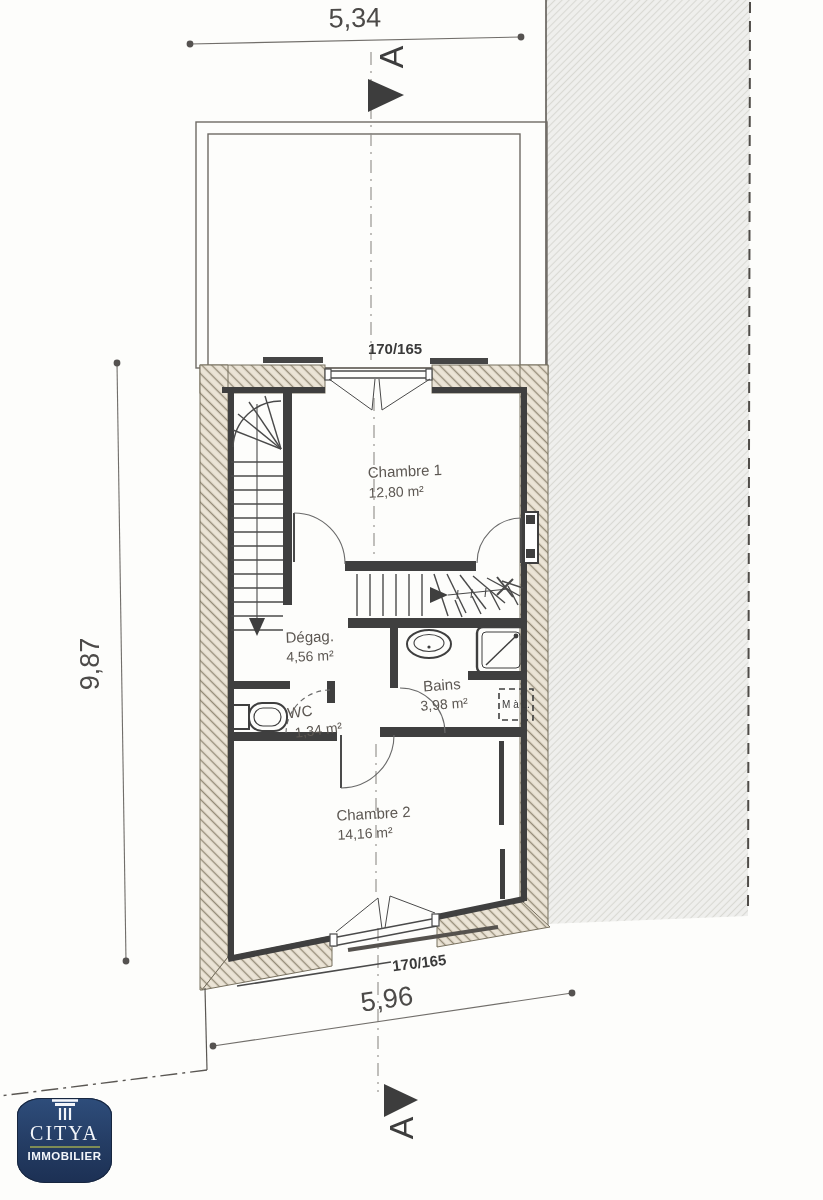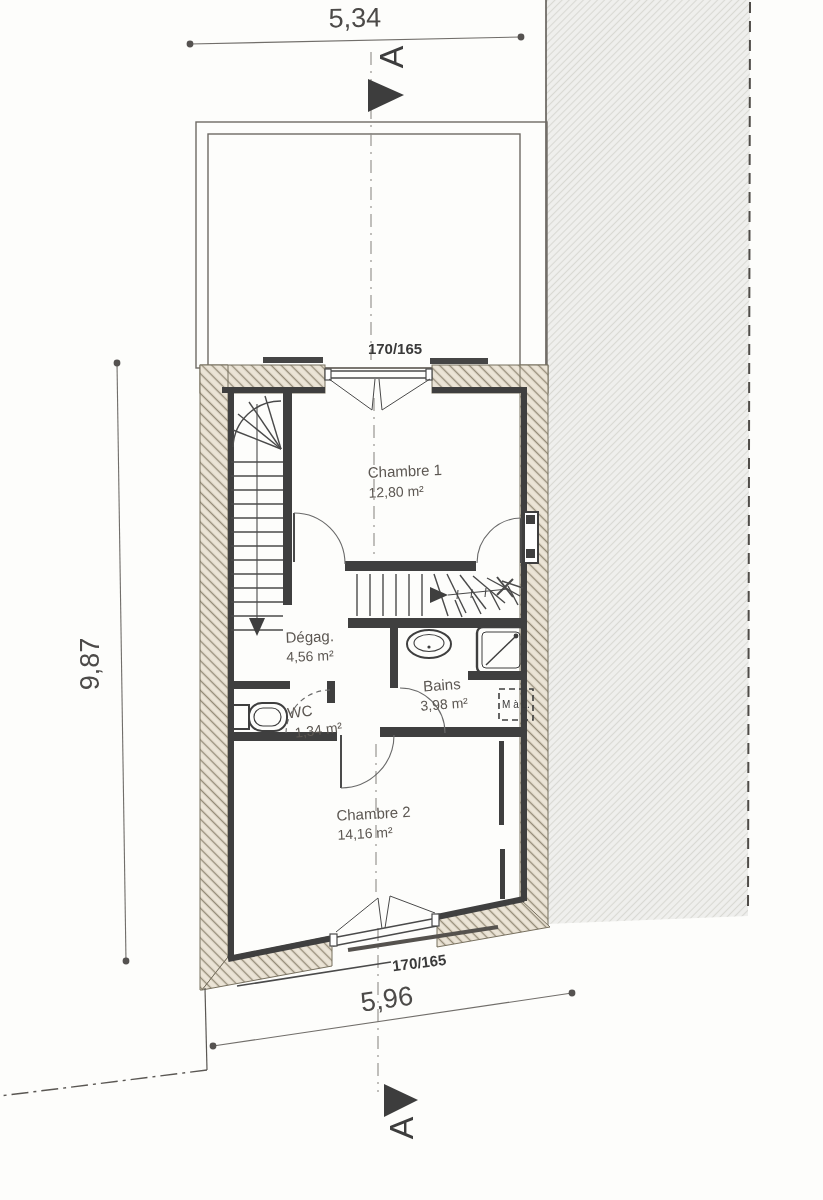--- a/index.html
+++ b/index.html
@@ -289,14 +289,26 @@
     <polygon points="384,1084 384,1117 418,1100" fill="#3d3d3d"></polygon>
     <text class="section-a" text-anchor="middle" transform="translate(401 1128) rotate(-90)" dy="12">A</text>
   </g>
 
   <g stroke="#5a5753" fill="none">
     <line x1="205" y1="988" x2="207" y2="1070" stroke-width="1.2"></line>
     <line x1="207" y1="1070" x2="0" y2="1096" stroke-width="1.4" stroke-dasharray="17,5,3,5"></line>
   </g>
 </svg>
 
-
+<div class="logo">
+  <svg width="34" height="24" viewBox="0 0 34 24">
+    <line x1="4" y1="2.5" x2="30" y2="2.5" stroke="#f3f6fa" stroke-width="2.6"></line>
+    <rect x="7" y="5" width="20" height="3" fill="#f3f6fa"></rect>
+    <line x1="12" y1="10" x2="12" y2="22" stroke="#f3f6fa" stroke-width="2.2"></line>
+    <line x1="17" y1="10" x2="17" y2="22" stroke="#f3f6fa" stroke-width="2.2"></line>
+    <line x1="22" y1="10" x2="22" y2="22" stroke="#f3f6fa" stroke-width="2.2"></line>
+  </svg>
+  <div class="logo-brand">CITYA</div>
+  <div class="logo-sep"></div>
+  <div class="logo-tag">IMMOBILIER</div>
 </div>
 
+</div>
+
 </body></html>

